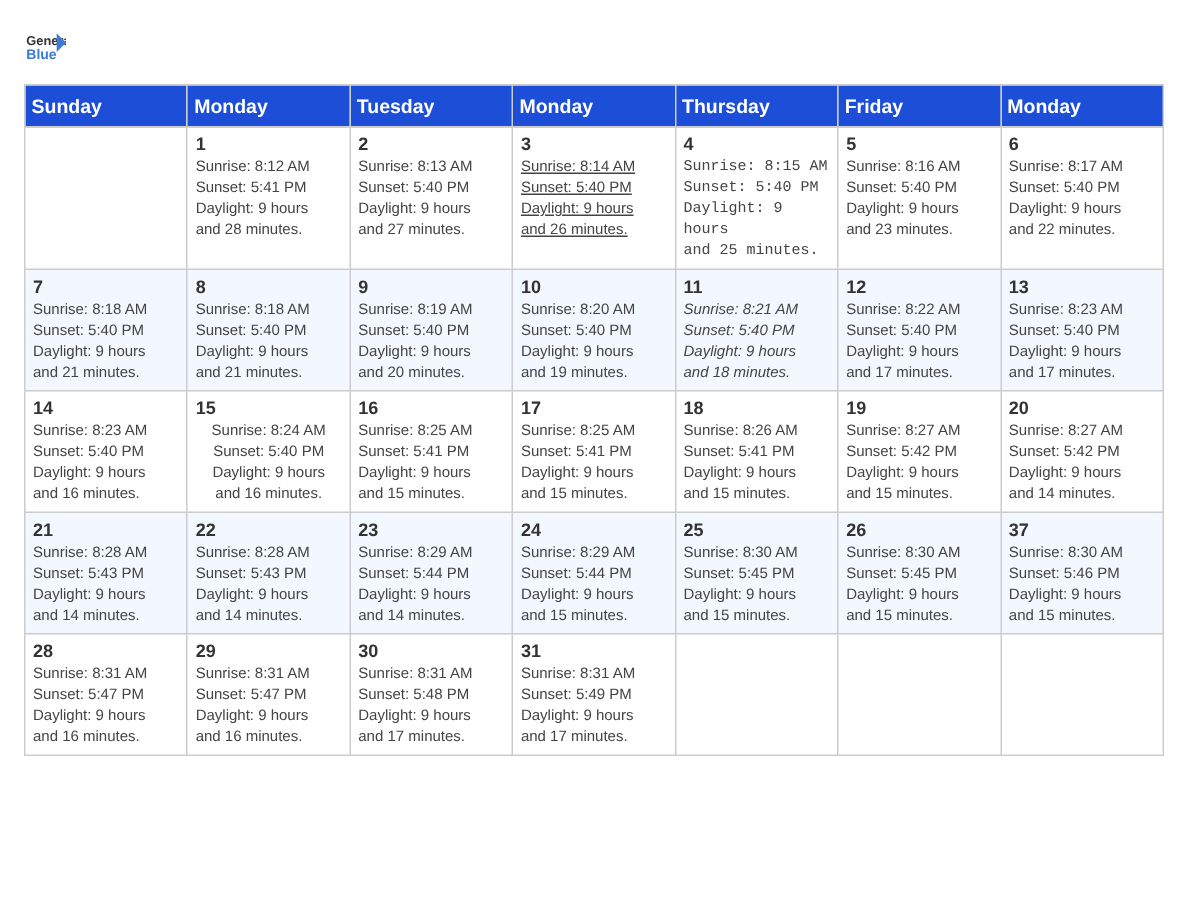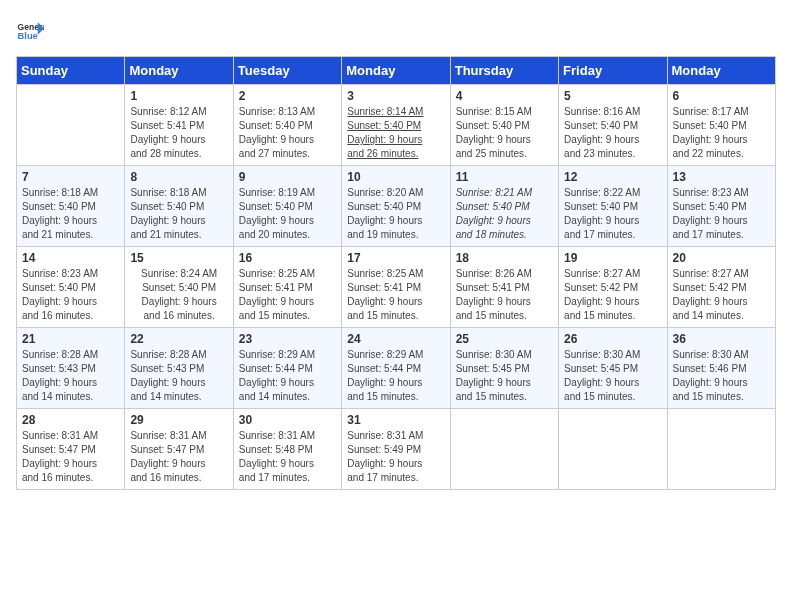--- a/index.html
+++ b/index.html
@@ -121,21 +121,21 @@
         </td>
         <td>
           <span class="day-num">3</span>
           <div class="day-info" style="white-space: pre-line; text-decoration: underline;">Sunrise: 8:14 AM
 Sunset: 5:40 PM
 Daylight: 9 hours
 and 26 minutes.</div>
         </td>
         <td>
           <span class="day-num">4</span>
-          <div class="day-info" style="white-space: pre-line;">Sunrise: 8:15 AM
+          <div class="day-info" style="white-space: pre-line; font-family: Liberation Mono, monospace;">Sunrise: 8:15 AM
 Sunset: 5:40 PM
 Daylight: 9 hours
 and 25 minutes.</div>
         </td>
         <td>
           <span class="day-num">5</span>
           <div class="day-info" style="white-space: pre-line;">Sunrise: 8:16 AM
 Sunset: 5:40 PM
 Daylight: 9 hours
 and 23 minutes.</div>
@@ -287,21 +287,21 @@
 and 15 minutes.</div>
         </td>
         <td>
           <span class="day-num">26</span>
           <div class="day-info" style="white-space: pre-line;">Sunrise: 8:30 AM
 Sunset: 5:45 PM
 Daylight: 9 hours
 and 15 minutes.</div>
         </td>
         <td>
-          <span class="day-num">36</span>
+          <span class="day-num">37</span>
           <div class="day-info" style="white-space: pre-line;">Sunrise: 8:30 AM
 Sunset: 5:46 PM
 Daylight: 9 hours
 and 15 minutes.</div>
         </td>
       </tr>
       <tr>
         <td>
           <span class="day-num">28</span>
           <div class="day-info" style="white-space: pre-line;">Sunrise: 8:31 AM

